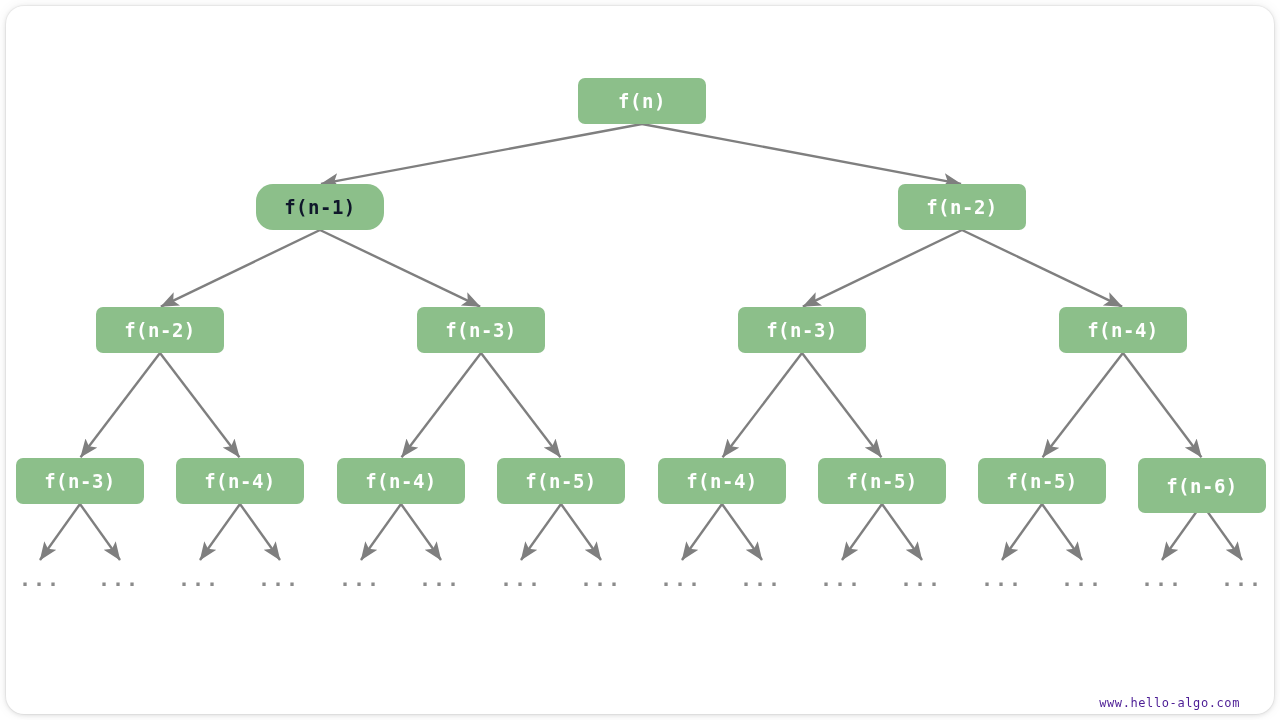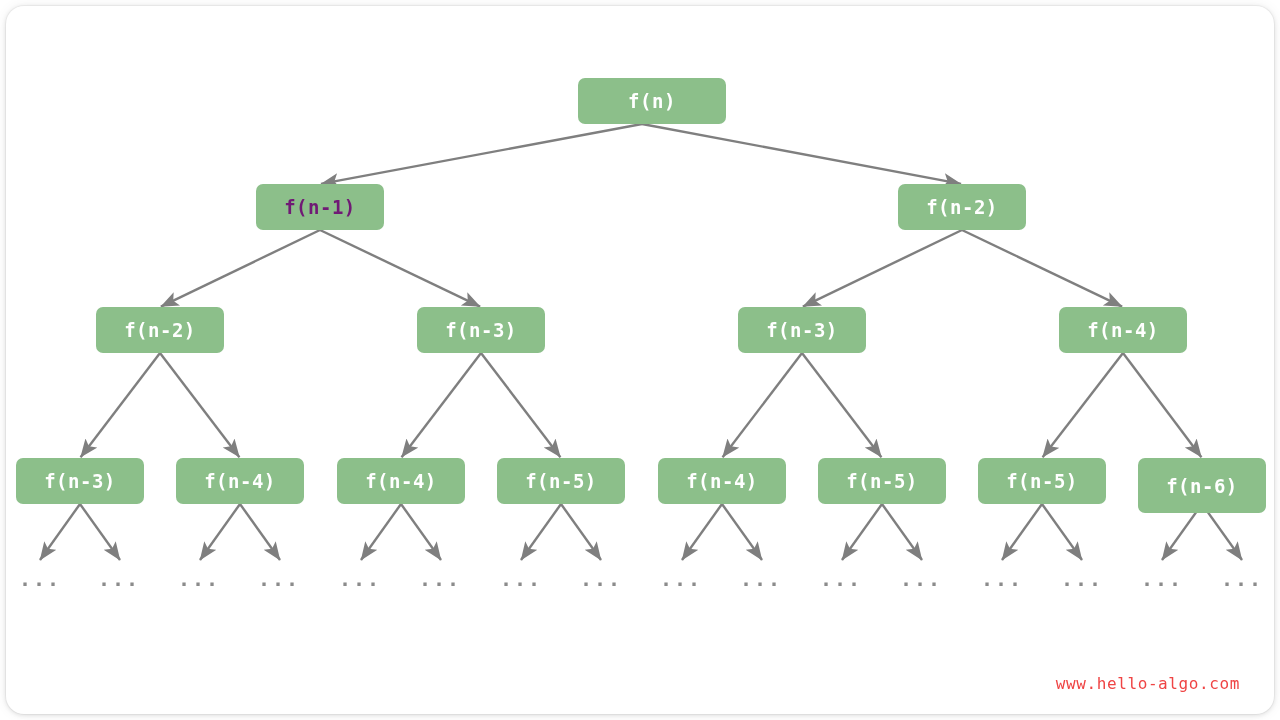--- a/index.html
+++ b/index.html
@@ -67,24 +67,24 @@
     font-weight: bold;
     letter-spacing: 2px;
     line-height: 1;
     white-space: nowrap;
     transform: translate(-50%, -50%);
   }
 
   #watermark {
     position: absolute;
     right: 40px;
-    bottom: 27px;
-    color: #ef4444;
+    bottom: 10px;
+    color: #4c1d95;
     font-family: "DejaVu Sans Mono", monospace;
-    font-size: 16px;
+    font-size: 12px;
     letter-spacing: 0.6px;
     white-space: nowrap;
   }
 </style>
 </head>
 <body>
 
 <div id="canvas">
   <div id="frame"></div>
 
@@ -124,22 +124,22 @@
         <line x1="882" y1="504" x2="842" y2="560" stroke="#7f7f7f" stroke-width="2.4" stroke-linecap="butt" marker-end="url(#arrowhead)"></line>
         <line x1="882" y1="504" x2="922" y2="560" stroke="#7f7f7f" stroke-width="2.4" stroke-linecap="butt" marker-end="url(#arrowhead)"></line>
         <line x1="1042" y1="504" x2="1002" y2="560" stroke="#7f7f7f" stroke-width="2.4" stroke-linecap="butt" marker-end="url(#arrowhead)"></line>
         <line x1="1042" y1="504" x2="1082" y2="560" stroke="#7f7f7f" stroke-width="2.4" stroke-linecap="butt" marker-end="url(#arrowhead)"></line>
         <line x1="1202" y1="504" x2="1162" y2="560" stroke="#7f7f7f" stroke-width="2.4" stroke-linecap="butt" marker-end="url(#arrowhead)"></line>
         <line x1="1202" y1="504" x2="1242" y2="560" stroke="#7f7f7f" stroke-width="2.4" stroke-linecap="butt" marker-end="url(#arrowhead)"></line>
       </g>
   </svg>
 
   <div id="node-layer">
-      <div class="node" style="left: 578px; top: 78px; width: 148px; height: 46px; background: rgb(140, 191, 138); color: rgb(255, 255, 255);">f(n)</div>
-      <div class="node" style="left: 256px; top: 184px; width: 128px; height: 46px; background: rgb(140, 191, 138); color: #701a75;">f(n-1)</div>
+      <div class="node" style="left: 578px; top: 78px; width: 128px; height: 46px; background: rgb(140, 191, 138); color: rgb(255, 255, 255);">f(n)</div>
+      <div class="node" style="left: 256px; top: 184px; width: 128px; height: 46px; background: rgb(140, 191, 138); color: #0f172a; border-radius: 17px;">f(n-1)</div>
       <div class="node" style="left: 898px; top: 184px; width: 128px; height: 46px; background: rgb(140, 191, 138); color: rgb(255, 255, 255);">f(n-2)</div>
       <div class="node" style="left: 96px; top: 307px; width: 128px; height: 46px; background: rgb(140, 191, 138); color: rgb(255, 255, 255);">f(n-2)</div>
       <div class="node" style="left: 417px; top: 307px; width: 128px; height: 46px; background: rgb(140, 191, 138); color: rgb(255, 255, 255);">f(n-3)</div>
       <div class="node" style="left: 738px; top: 307px; width: 128px; height: 46px; background: rgb(140, 191, 138); color: rgb(255, 255, 255);">f(n-3)</div>
       <div class="node" style="left: 1059px; top: 307px; width: 128px; height: 46px; background: rgb(140, 191, 138); color: rgb(255, 255, 255);">f(n-4)</div>
       <div class="node" style="left: 16px; top: 458px; width: 128px; height: 46px; background: rgb(140, 191, 138); color: rgb(255, 255, 255);">f(n-3)</div>
       <div class="node" style="left: 176px; top: 458px; width: 128px; height: 46px; background: rgb(140, 191, 138); color: rgb(255, 255, 255);">f(n-4)</div>
       <div class="node" style="left: 337px; top: 458px; width: 128px; height: 46px; background: rgb(140, 191, 138); color: rgb(255, 255, 255);">f(n-4)</div>
       <div class="node" style="left: 497px; top: 458px; width: 128px; height: 46px; background: rgb(140, 191, 138); color: rgb(255, 255, 255);">f(n-5)</div>
       <div class="node" style="left: 658px; top: 458px; width: 128px; height: 46px; background: rgb(140, 191, 138); color: rgb(255, 255, 255);">f(n-4)</div>

